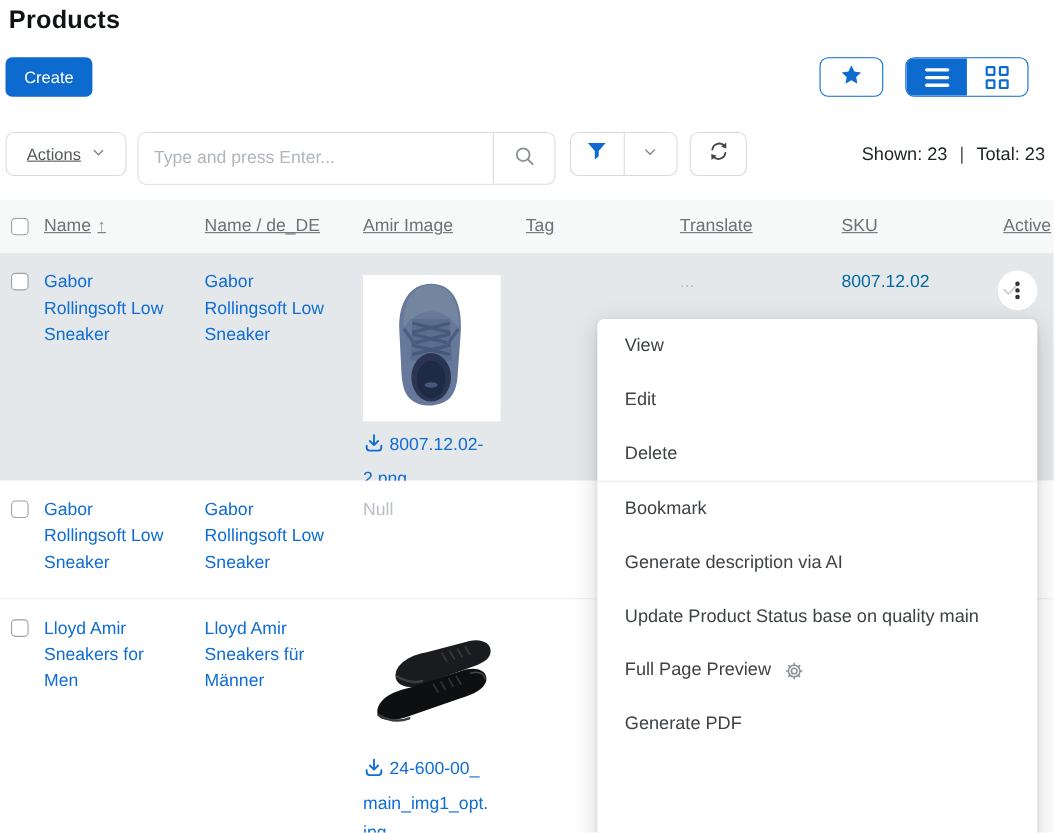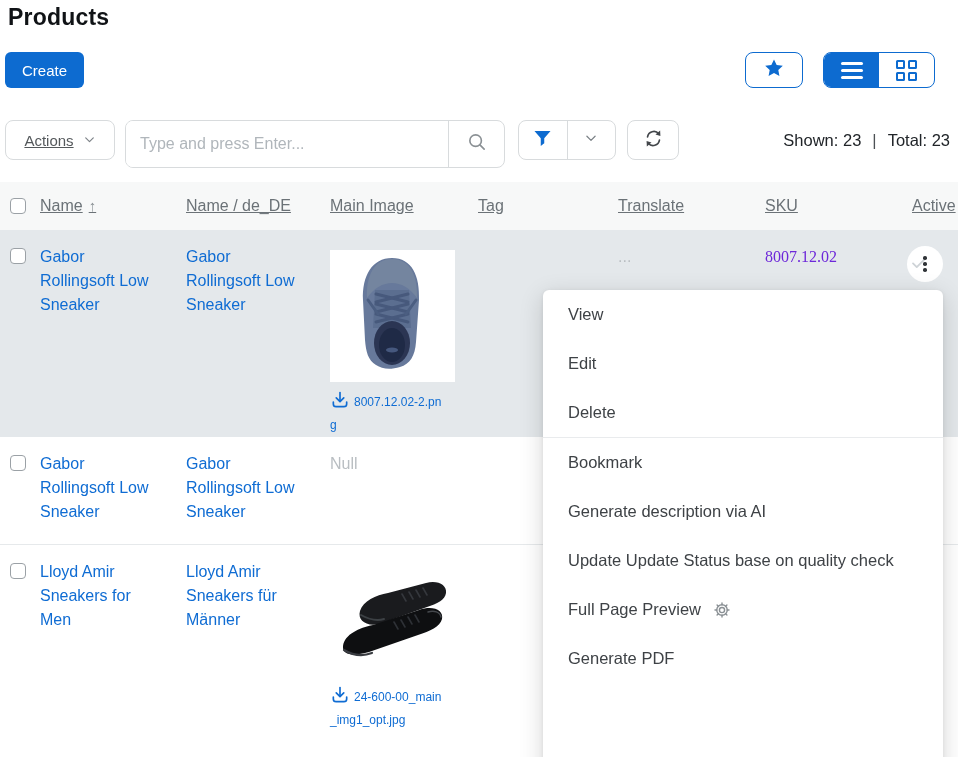--- a/index.html
+++ b/index.html
@@ -52,25 +52,25 @@
   .rows { position:absolute; left:0; top:230px; width:958px; }
   .trow { position:relative; width:958px; }
   .trow .grid-row { align-items:start; }
   .row-1 { height:207px; background:#e4e8eb; }
   .row-2 { height:108px; background:#fff; border-bottom:1px solid #e6e9eb; }
   .row-3 { height:212px; background:#fff; }
   .cell { padding-top:15px; font-size:16px; line-height:24px; }
   .cell.cb-cell { padding-top:18px; }
   .name-link { display:inline-block; width:118px; color:#0f6cd3; cursor:pointer; }
   .muted { color:#b9bec2; }
-  .sku-val { color:#6d28d9;font-family:Liberation Serif, serif; }
+  .sku-val { color:#0369a1; }
   .img-box { width:125px; background:#fff; }
   .img-box.r1 { margin-top:5px; }
   .img-box.r3 { margin-top:10px; }
-  .dl-link { display:block; width:116px; margin-top:8px; color:#0f6cd3; font-size:12px; line-height:19px;
+  .dl-link { display:block; width:116px; margin-top:8px; color:#0f6cd3; font-size:16px; line-height:27px;
              word-break:break-all; cursor:pointer; }
   .dl-ic { display:inline-block; vertical-align:-4px; margin-right:4px; }
   .kebab-btn { position:absolute; left:907px; top:16px; width:36px; height:36px; border-radius:50%; background:#fff;
                display:flex; align-items:center; justify-content:center; cursor:pointer; }
   .kebab-dots { display:flex; flex-direction:column; gap:2.5px; position:relative; z-index:2; }
   .kebab-dots i { width:3.5px; height:3.5px; border-radius:50%; background:#303438; }
   .ghost-check { position:absolute; left:3px; top:8px; z-index:1; }
 
   
   .ctx-menu { position:absolute; left:543px; top:290px; width:400px; height:560px; background:#fff; border-radius:6px;
@@ -172,21 +172,21 @@
 
   <div class="thead">
     <div class="grid-row">
       <div class="th">
           <div class="cb"></div>
         </div>
       <div class="th">
         <span>Name</span><span class="sort-arrow">↑</span>
       </div>
       <div class="th">Name / de_DE</div>
-      <div class="th">Main Image</div>
+      <div class="th">Amir Image</div>
       <div class="th">Tag</div>
       <div class="th">Translate</div>
       <div class="th">SKU</div>
       <div class="th">Active</div>
     </div>
   </div>
 
   <div class="rows">
 
     <div class="trow row-1">
@@ -310,21 +310,21 @@
     </div>
   </div>
 
   <div class="ctx-menu">
     <div class="ctx-item">View</div>
     <div class="ctx-item">Edit</div>
     <div class="ctx-item">Delete</div>
     <div class="ctx-divider"></div>
     <div class="ctx-item">Bookmark</div>
     <div class="ctx-item">Generate description via AI</div>
-    <div class="ctx-item">Update Update Status base on quality check</div>
+    <div class="ctx-item">Update Product Status base on quality main</div>
     <div class="ctx-item">
       <span>Full Page Preview</span>
       <span class="gear-wrap">
         <svg width="20" height="20" viewBox="0 0 24 24" fill="none" stroke="#8b9195" stroke-width="1.7" stroke-linecap="round">
           <circle cx="12" cy="12" r="3.1"></circle>
           <circle cx="12" cy="12" r="6.3"></circle>
           <path d="M12 3.6v2.1M12 18.3v2.1M3.6 12h2.1M18.3 12h2.1M6.1 6.1l1.5 1.5M16.4 16.4l1.5 1.5M17.9 6.1l-1.5 1.5M7.6 16.4l-1.5 1.5"></path>
         </svg>
       </span>
     </div>

